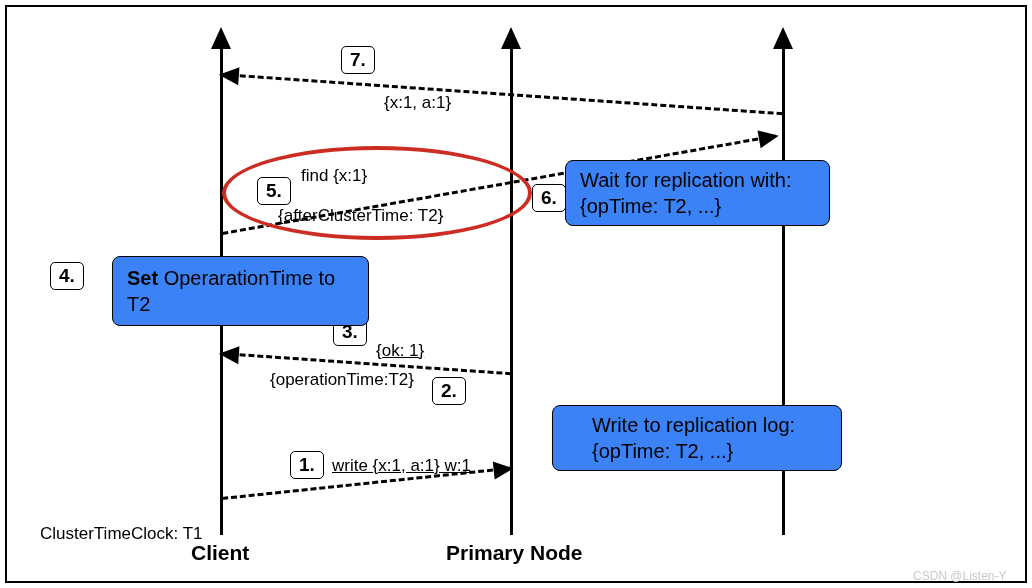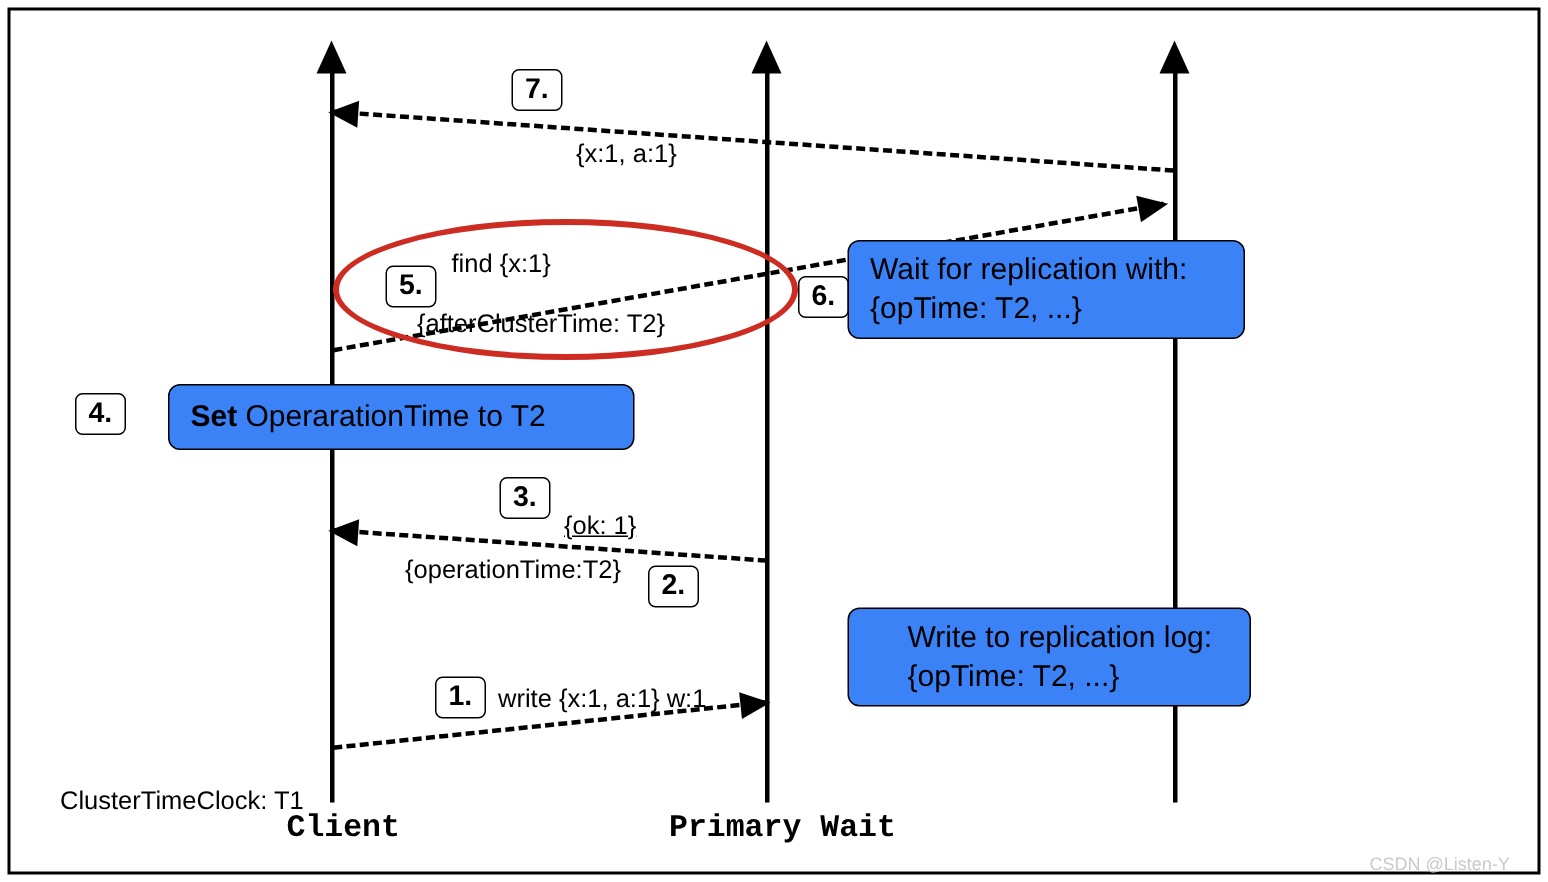--- a/index.html
+++ b/index.html
@@ -29,21 +29,20 @@
       border-left: 10px solid transparent;
       border-right: 10px solid transparent;
       border-bottom: 22px solid #000;
     }
     .actor-label {
       position: absolute;
       font-weight: bold;
       font-size: 21px;
       color: #000;
       white-space: nowrap;
-      font-family: Liberation Mono, monospace;
     }
     .msg-arrow {
       position: absolute;
       height: 0;
       border-top: 3px dashed #000;
       transform-origin: 0 0;
     }
     .msg-head-right {
       position: absolute;
       right: -3px;
@@ -109,45 +108,45 @@
   <div class="vline" style="left:213px; top:38px; height:490px;"></div>
   <div class="arrowhead-up" style="left:204px; top:20px;"></div>
 
   <div class="vline" style="left:503px; top:38px; height:490px;"></div>
   <div class="arrowhead-up" style="left:494px; top:20px;"></div>
 
   <div class="vline" style="left:775px; top:38px; height:490px;"></div>
   <div class="arrowhead-up" style="left:766px; top:20px;"></div>
 
   <div class="actor-label" style="left:184px; top:534px;">Client</div>
-  <div class="actor-label" style="left:439px; top:534px;">Primary Wait</div>
+  <div class="actor-label" style="left:439px; top:534px;">Primary Node</div>
 
   <div class="msg-arrow" style="left:215px; top:490px; width:290px; transform: rotate(-6deg);">
     <div class="msg-head-right"></div>
   </div>
   <div class="step-box" style="left:283px; top:444px;">1.</div>
-  <div class="annot" style="left:325px; top:449px;">write {x:1, a:1} w:1</div>
+  <div class="annot" style="left:325px; top:449px;text-decoration:underline;">write {x:1, a:1} w:1</div>
   <div class="annot" style="left:33px; top:517px;">ClusterTimeClock: T1</div>
 
-  <div class="bluebox" style="left:558px; top:398px; width:269px;padding-left:39px;">
+  <div class="bluebox" style="left:545px; top:398px; width:290px;padding-left:39px;">
     <div>Write to replication log:</div>
     <div>{opTime: T2, ...}</div>
   </div>
 
   <div class="step-box" style="left:425px; top:370px;">2.</div>
   <div class="annot" style="left:263px; top:363px;">{operationTime:T2}</div>
 
   <div class="msg-arrow" style="left:215px; top:345px; width:290px; transform: rotate(4deg);">
     <div class="msg-head-left"></div>
   </div>
   <div class="step-box" style="left:326px; top:311px;">3.</div>
   <div class="annot" style="left:369px; top:334px;text-decoration:underline;">{ok: 1}</div>
 
   <div class="step-box" style="left:43px; top:255px;">4.</div>
-  <div class="bluebox" style="left:105px; top:249px; width:311px; padding:8px 14px;">
+  <div class="bluebox" style="left:105px; top:249px; width:257px; padding:8px 14px;">
     <span class="bold">Set </span><span>OperarationTime to T2</span>
   </div>
 
   <div class="msg-arrow" style="left:215px; top:225px; width:562px; transform: rotate(-10deg);">
     <div class="msg-head-right"></div>
   </div>
   <div class="step-box" style="left:250px; top:170px;">5.</div>
   <div class="annot" style="left:294px; top:159px;">find {x:1}</div>
   <div class="annot" style="left:271px; top:199px;">{afterClusterTime: T2}</div>
 

